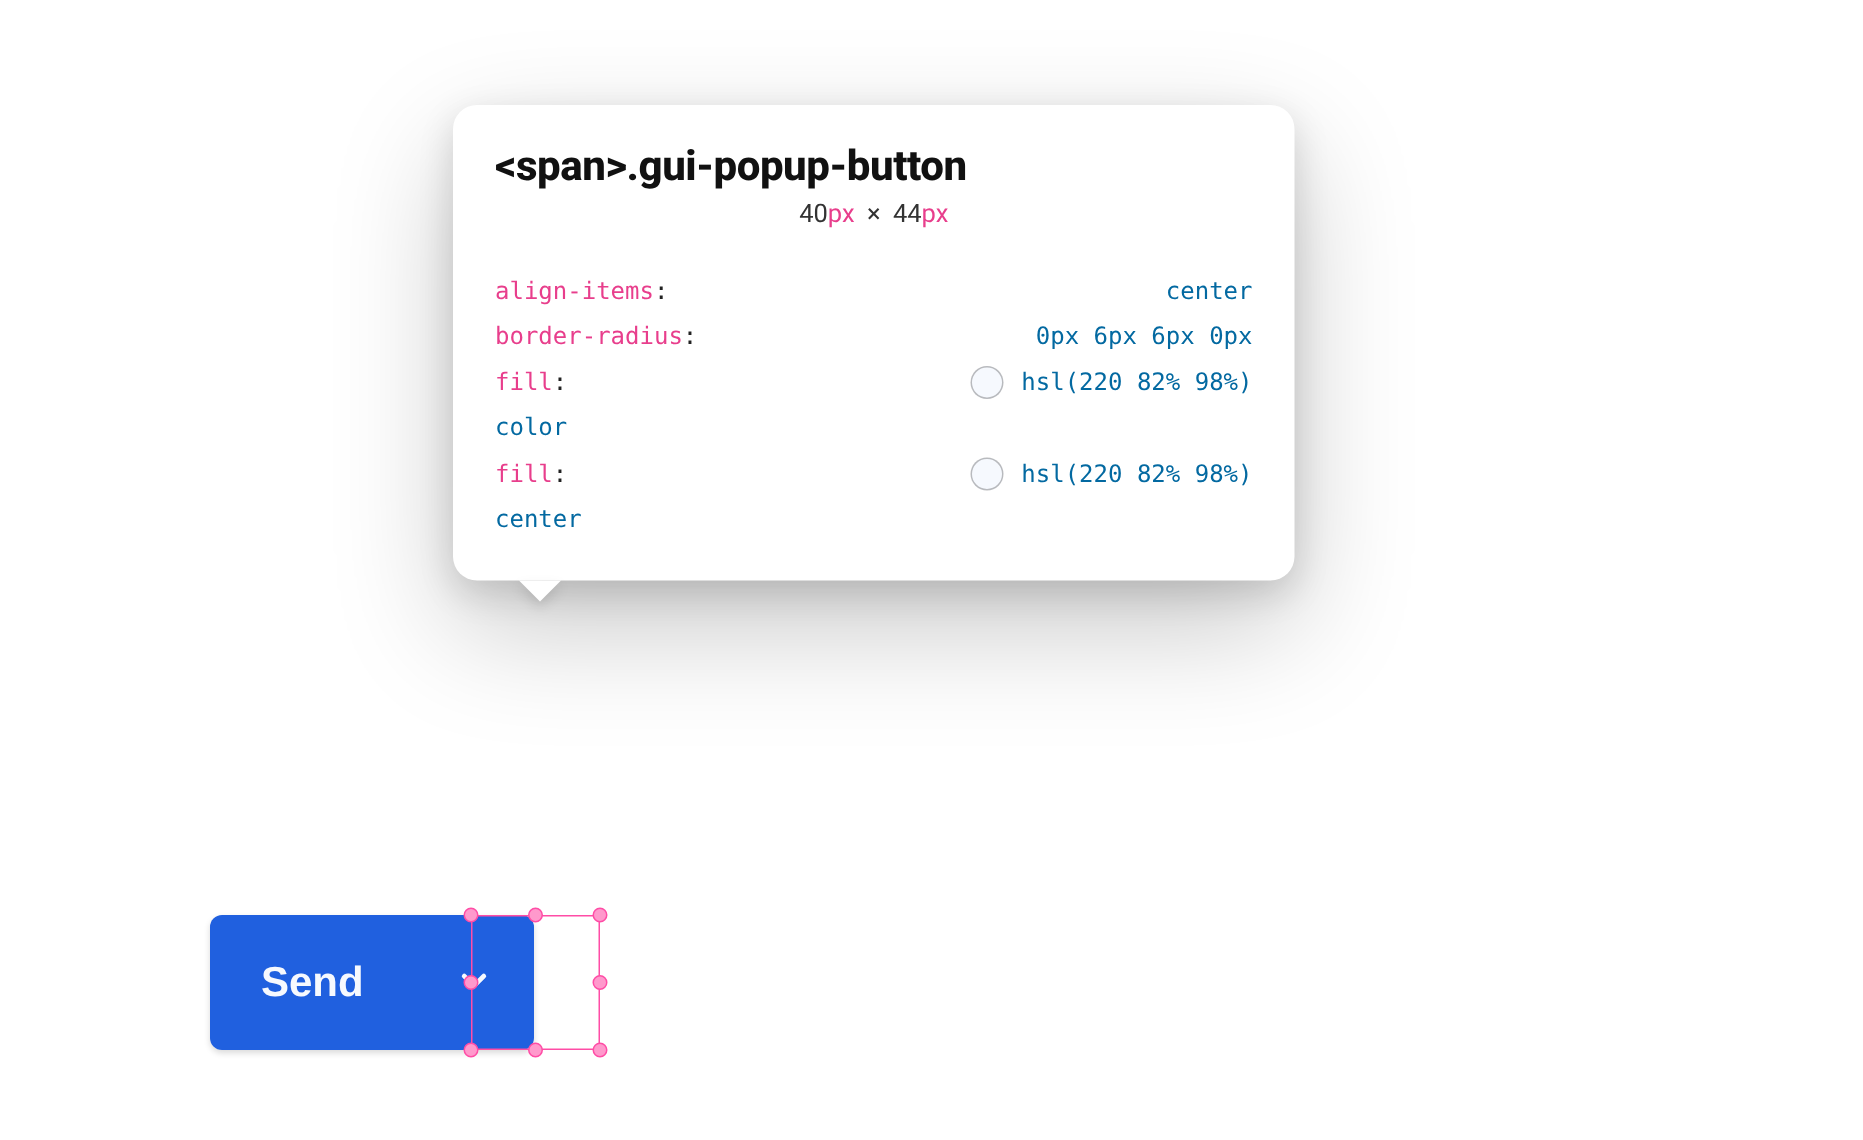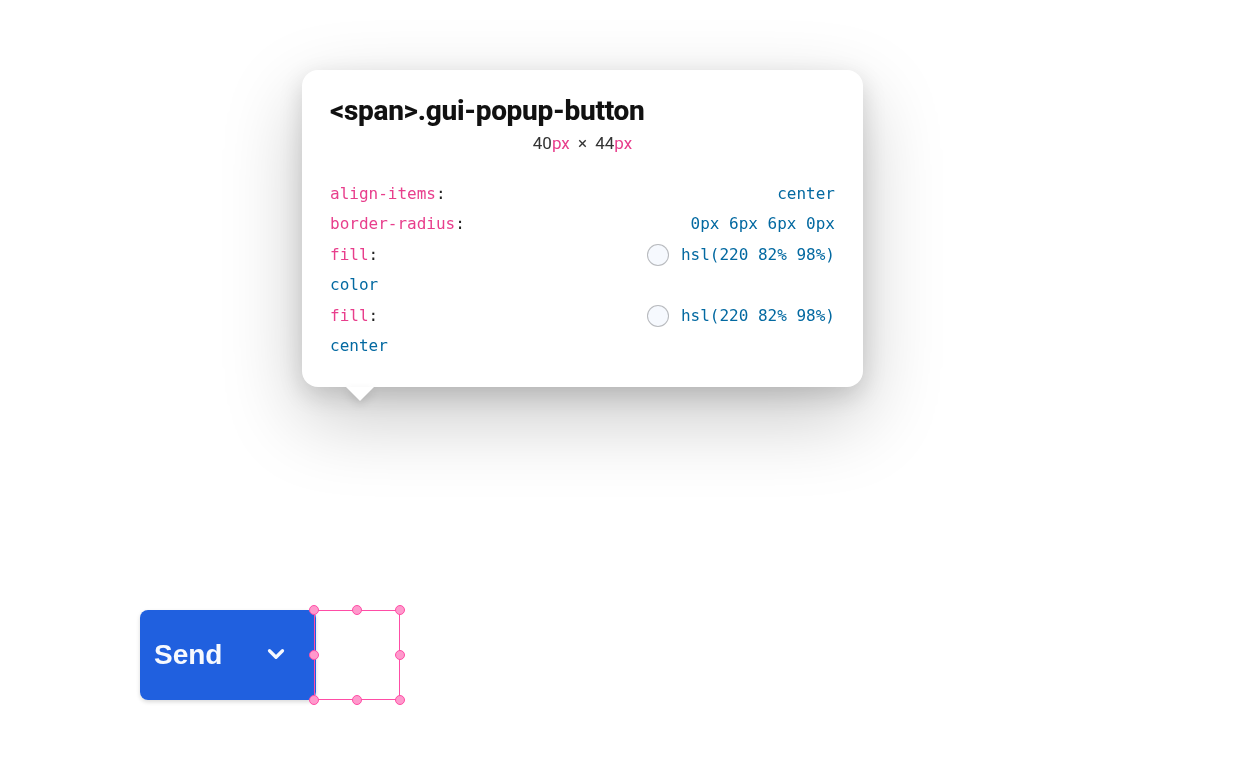--- a/index.html
+++ b/index.html
@@ -118,21 +118,21 @@
       border-radius: 8px;
       box-shadow: 0 2px 4px rgba(0,0,0,0.15);
       height: 90px;
     }
 
     .split-main {
       background: hsl(220 75% 50%);
       color: hsl(220 82% 98%);
       font-size: 28px;
       font-weight: 700;
-      padding: 0 14px;
+      padding: 0 34px;
       display: flex;
       align-items: center;
       border: none;
       border-radius: 8px 0 0 8px;
       cursor: pointer;
     }
 
     .split-arrow {
       background: hsl(220 75% 50%);
       color: hsl(220 82% 98%);

